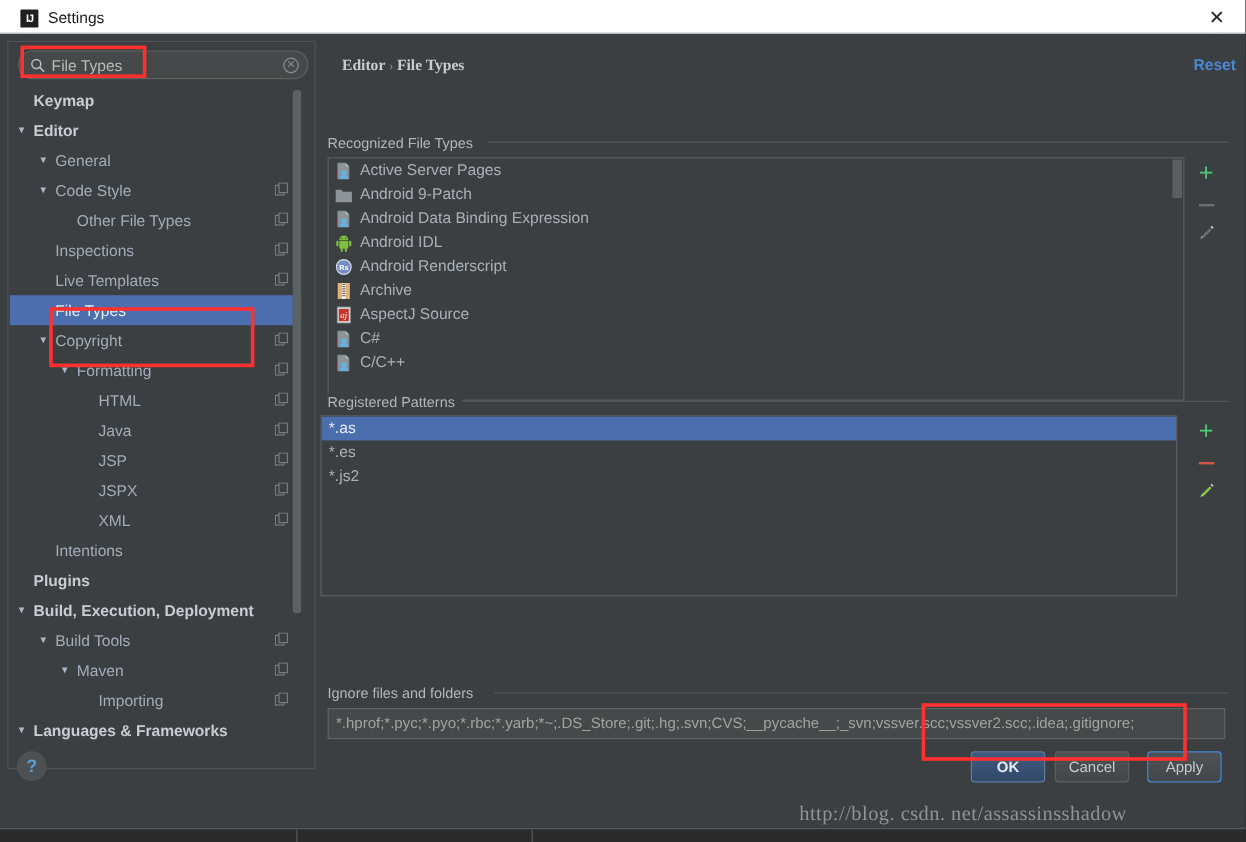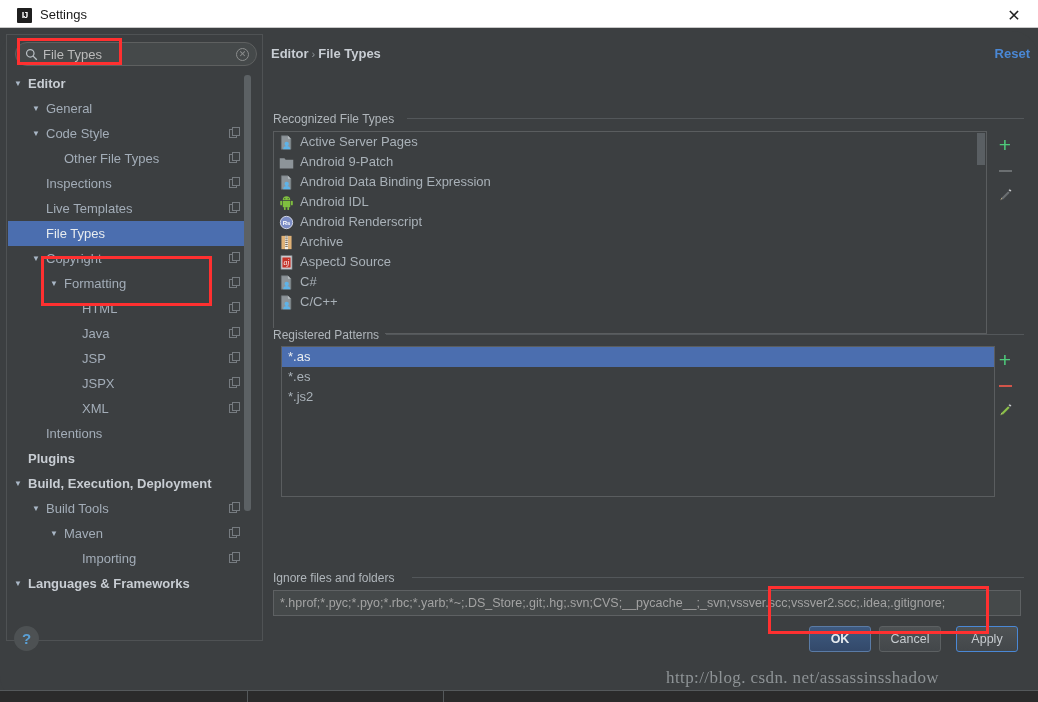--- a/index.html
+++ b/index.html
@@ -113,22 +113,22 @@
     position: absolute; right: 11px; top: 40px;
     width: 7px; height: 436px;
     background: #5c6164; border-radius: 3px;
   }
 
   
   .right-panel {
     position: absolute; left: 264px; top: 3px; width: 770px; height: 607px;
   }
   .breadcrumb {
-    position: absolute; left: 7px; top: 12px;
-    font-size: 13px; font-weight: bold; color: #c8cdd3;
+    position: absolute; left: 21px; top: 12px;
+    font-size: 13px; font-weight: bold; color: #c8cdd3; font-family: Liberation Serif, serif;
   }
   .breadcrumb .sep { font-weight: normal; color: #8d9499; font-size: 11px; margin: 0 3px; }
   .reset-link {
     position: absolute; right: 4px; top: 12px;
     font-size: 13px; font-weight: bold; color: #4a88d6;
     cursor: pointer;
   }
 
   .group-label {
     position: absolute;
@@ -272,20 +272,23 @@
       <div class="search-box">
         <svg class="search-icon" viewBox="0 0 16 16">
           <circle cx="6.5" cy="6.5" r="4.6" fill="none" stroke="#b9bfc4" stroke-width="1.5"></circle>
           <line x1="10" y1="10" x2="14.5" y2="14.5" stroke="#b9bfc4" stroke-width="1.7"></line>
         </svg>
         <div class="search-input-text" title="Search settings">File Types</div>
         <div class="search-clear">✕</div>
       </div>
 
       <div class="tree" id="tree">
+          <div class="tree-row bold">
+            <span class="tree-label" style="left:20px">Keymap</span>
+          </div>
           <div class="tree-row bold">
             <span class="tree-arrow" style="left:3px">▼</span>
             <span class="tree-label" style="left:20px">Editor</span>
           </div>
           <div class="tree-row">
             <span class="tree-arrow" style="left:21px">▼</span>
             <span class="tree-label" style="left:38px">General</span>
           </div>
           <div class="tree-row">
             <span class="tree-arrow" style="left:21px">▼</span>
@@ -500,21 +503,21 @@
                 <path d="M2.5 13.4 l1.1-3 7.2-7.2 1.9 1.9 -7.2 7.2 z" fill="#6b6f71" stroke="#3a3d3f" stroke-width="0.6"></path>
                 <path d="M11.1 2.4 l1.5-1.5 1.9 1.9 -1.5 1.5 z" fill="#c9ccce" stroke="#3a3d3f" stroke-width="0.6"></path>
                 <path d="M2.5 13.4 l1.1-3 0.6 0.6 z" fill="#e6d49a"></path>
               </svg></span>
           </div>
         </div>
 
       <div class="group-label" style="left:9px; top:294px;">Registered Patterns</div>
       <div class="group-rule" style="left:122px; top:300px; width:638px;"></div>
 
-      <div class="listbox" style="left:17px; top:312px; width:714px; height:151px;">
+      <div class="listbox" style="left:3px; top:312px; width:714px; height:151px;">
         <div id="pt-list">
             <div class="list-item selected" style="padding-left: 6px;"><span>*.as</span></div>
             <div class="list-item" style="padding-left: 6px;"><span>*.es</span></div>
             <div class="list-item" style="padding-left: 6px;"><span>*.js2</span></div>
           </div>
       </div>
 
       <div class="btnbar" id="pt-btnbar" style="left:726px; top:313px;">
           <div class="bbtn">
             <span><span class="plus-glyph" style="color:#4ec97a">+</span></span>

